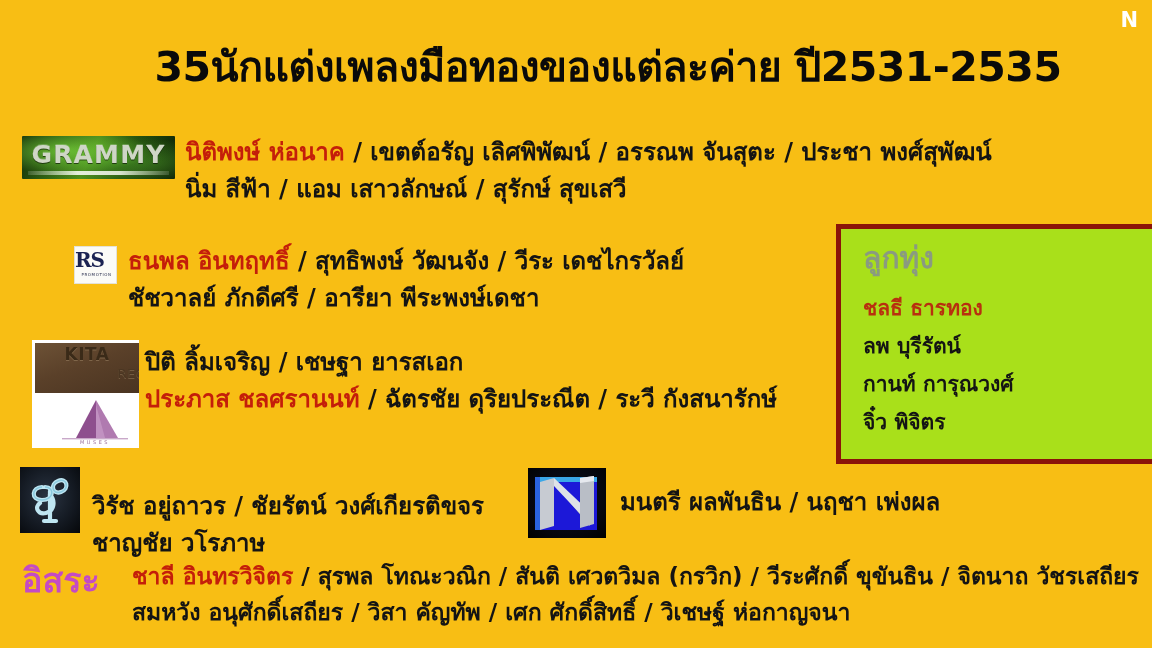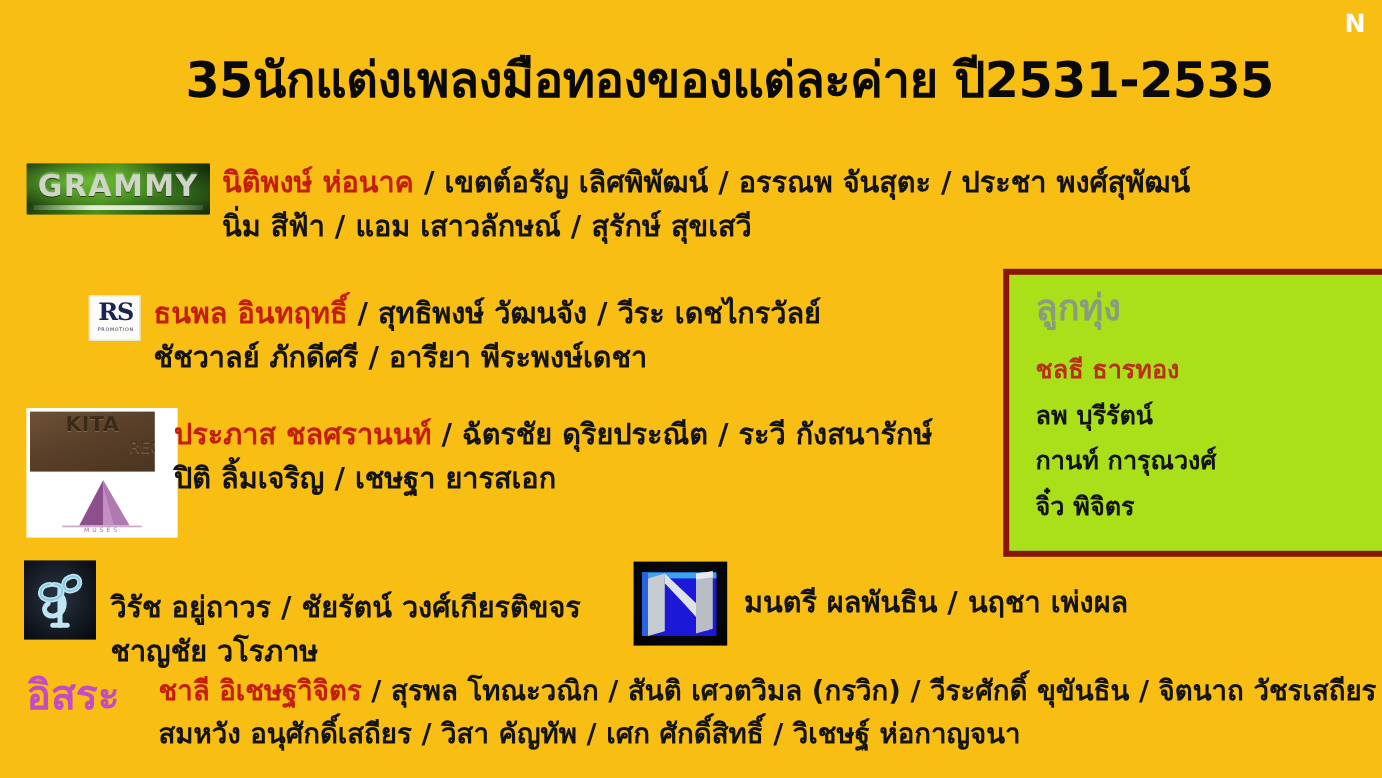--- a/index.html
+++ b/index.html
@@ -120,21 +120,20 @@
     background: #FBFBF7;
     border: 1px solid #E4E2D8;
     box-sizing: border-box;
     overflow: hidden;
   }
   .logo-rs .rs-letters {
     position: absolute;
     left: 0;
     top: 3px;
     width: 43px;
-    text-align: center;
     font-family: "DejaVu Serif", "Liberation Serif", serif;
     font-size: 20px;
     font-weight: bold;
     color: #1B2352;
     letter-spacing: -1px;
     line-height: 1;
   }
   .logo-rs .rs-sub {
     position: absolute;
     left: 0;
@@ -144,23 +143,23 @@
     font-family: "DejaVu Sans", "Liberation Sans", sans-serif;
     font-size: 4px;
     color: #2A3050;
     letter-spacing: 0.6px;
     line-height: 1;
   }
 
   
   .logo-kita-block {
     position: absolute;
-    left: 22px;
+    left: 32px;
     top: 340px;
-    width: 126px;
+    width: 107px;
     height: 108px;
     background: #FFFFFF;
     overflow: hidden;
   }
   .logo-kita-block .kita {
     position: absolute;
     left: 3px;
     top: 3px;
     width: 104px;
     height: 50px;
@@ -340,22 +339,22 @@
         <polygon points="44,4 66,42 44,42" fill="#b07ab0"></polygon>
         <polygon points="44,4 44,42 24,42" fill="#8e4f8e"></polygon>
         <polygon points="44,9 53,42 44,42" fill="#c79ac7" opacity="0.75"></polygon>
         <rect x="10" y="42" width="66" height="1.4" fill="#c9a8c9"></rect>
       </svg>
       <div class="mlabel">MUSES</div>
     </div>
   </div>
   <div class="row" id="row-kita">
     <div class="names">
+      <div class="nameline"><span class="blk">ปิติ ลิ้มเจริญ / เชษฐา ยารสเอก</span></div>
       <div class="nameline lead"><span>ประภาส ชลศรานนท์</span><span class="blk"> / ฉัตรชัย ดุริยประณีต / ระวี กังสนารักษ์</span></div>
-      <div class="nameline"><span class="blk">ปิติ ลิ้มเจริญ / เชษฐา ยารสเอก</span></div>
     </div>
   </div>
 
   <div class="logo-shone">
     <svg width="60" height="66" viewBox="0 0 60 66" xmlns="http://www.w3.org/2000/svg" aria-hidden="true">
       <g fill="none" stroke="#bfe6f2" stroke-width="4.2" stroke-linecap="round">
         <path d="M38 14 C 47 10, 50 22, 41 25 C 32 28, 30 17, 38 14 Z"></path>
         <path d="M22 20 C 12 20, 10 33, 22 33 C 34 33, 35 20, 25 20"></path>
         <path d="M30 28 C 36 34, 34 44, 26 46 C 18 48, 14 40, 20 36"></path>
         <path d="M30 24 L 30 54"></path>
@@ -397,17 +396,17 @@
     <div class="lt-list">
       <div class="lt-item lead">ชลธี ธารทอง</div>
       <div class="lt-item">ลพ บุรีรัตน์</div>
       <div class="lt-item">กานท์ การุณวงศ์</div>
       <div class="lt-item">จิ๋ว พิจิตร</div>
     </div>
   </div>
 
   <div class="isara-label">อิสระ</div>
   <div class="isara-names">
-    <div class="nameline lead"><span>ชาลี อิเชษฐาิจิตร</span><span class="blk"> / สุรพล โทณะวณิก / สันติ เศวตวิมล (กรวิก) / วีระศักดิ์ ขุขันธิน / จิตนาถ วัชรเสถียร</span></div>
+    <div class="nameline lead"><span>ชาลี อินทรวิจิตร</span><span class="blk"> / สุรพล โทณะวณิก / สันติ เศวตวิมล (กรวิก) / วีระศักดิ์ ขุขันธิน / จิตนาถ วัชรเสถียร</span></div>
     <div class="nameline"><span class="blk">สมหวัง อนุศักดิ์เสถียร / วิสา คัญทัพ / เศก ศักดิ์สิทธิ์ / วิเชษฐ์ ห่อกาญจนา</span></div>
   </div>
 
 </div>
 
 </body></html>

